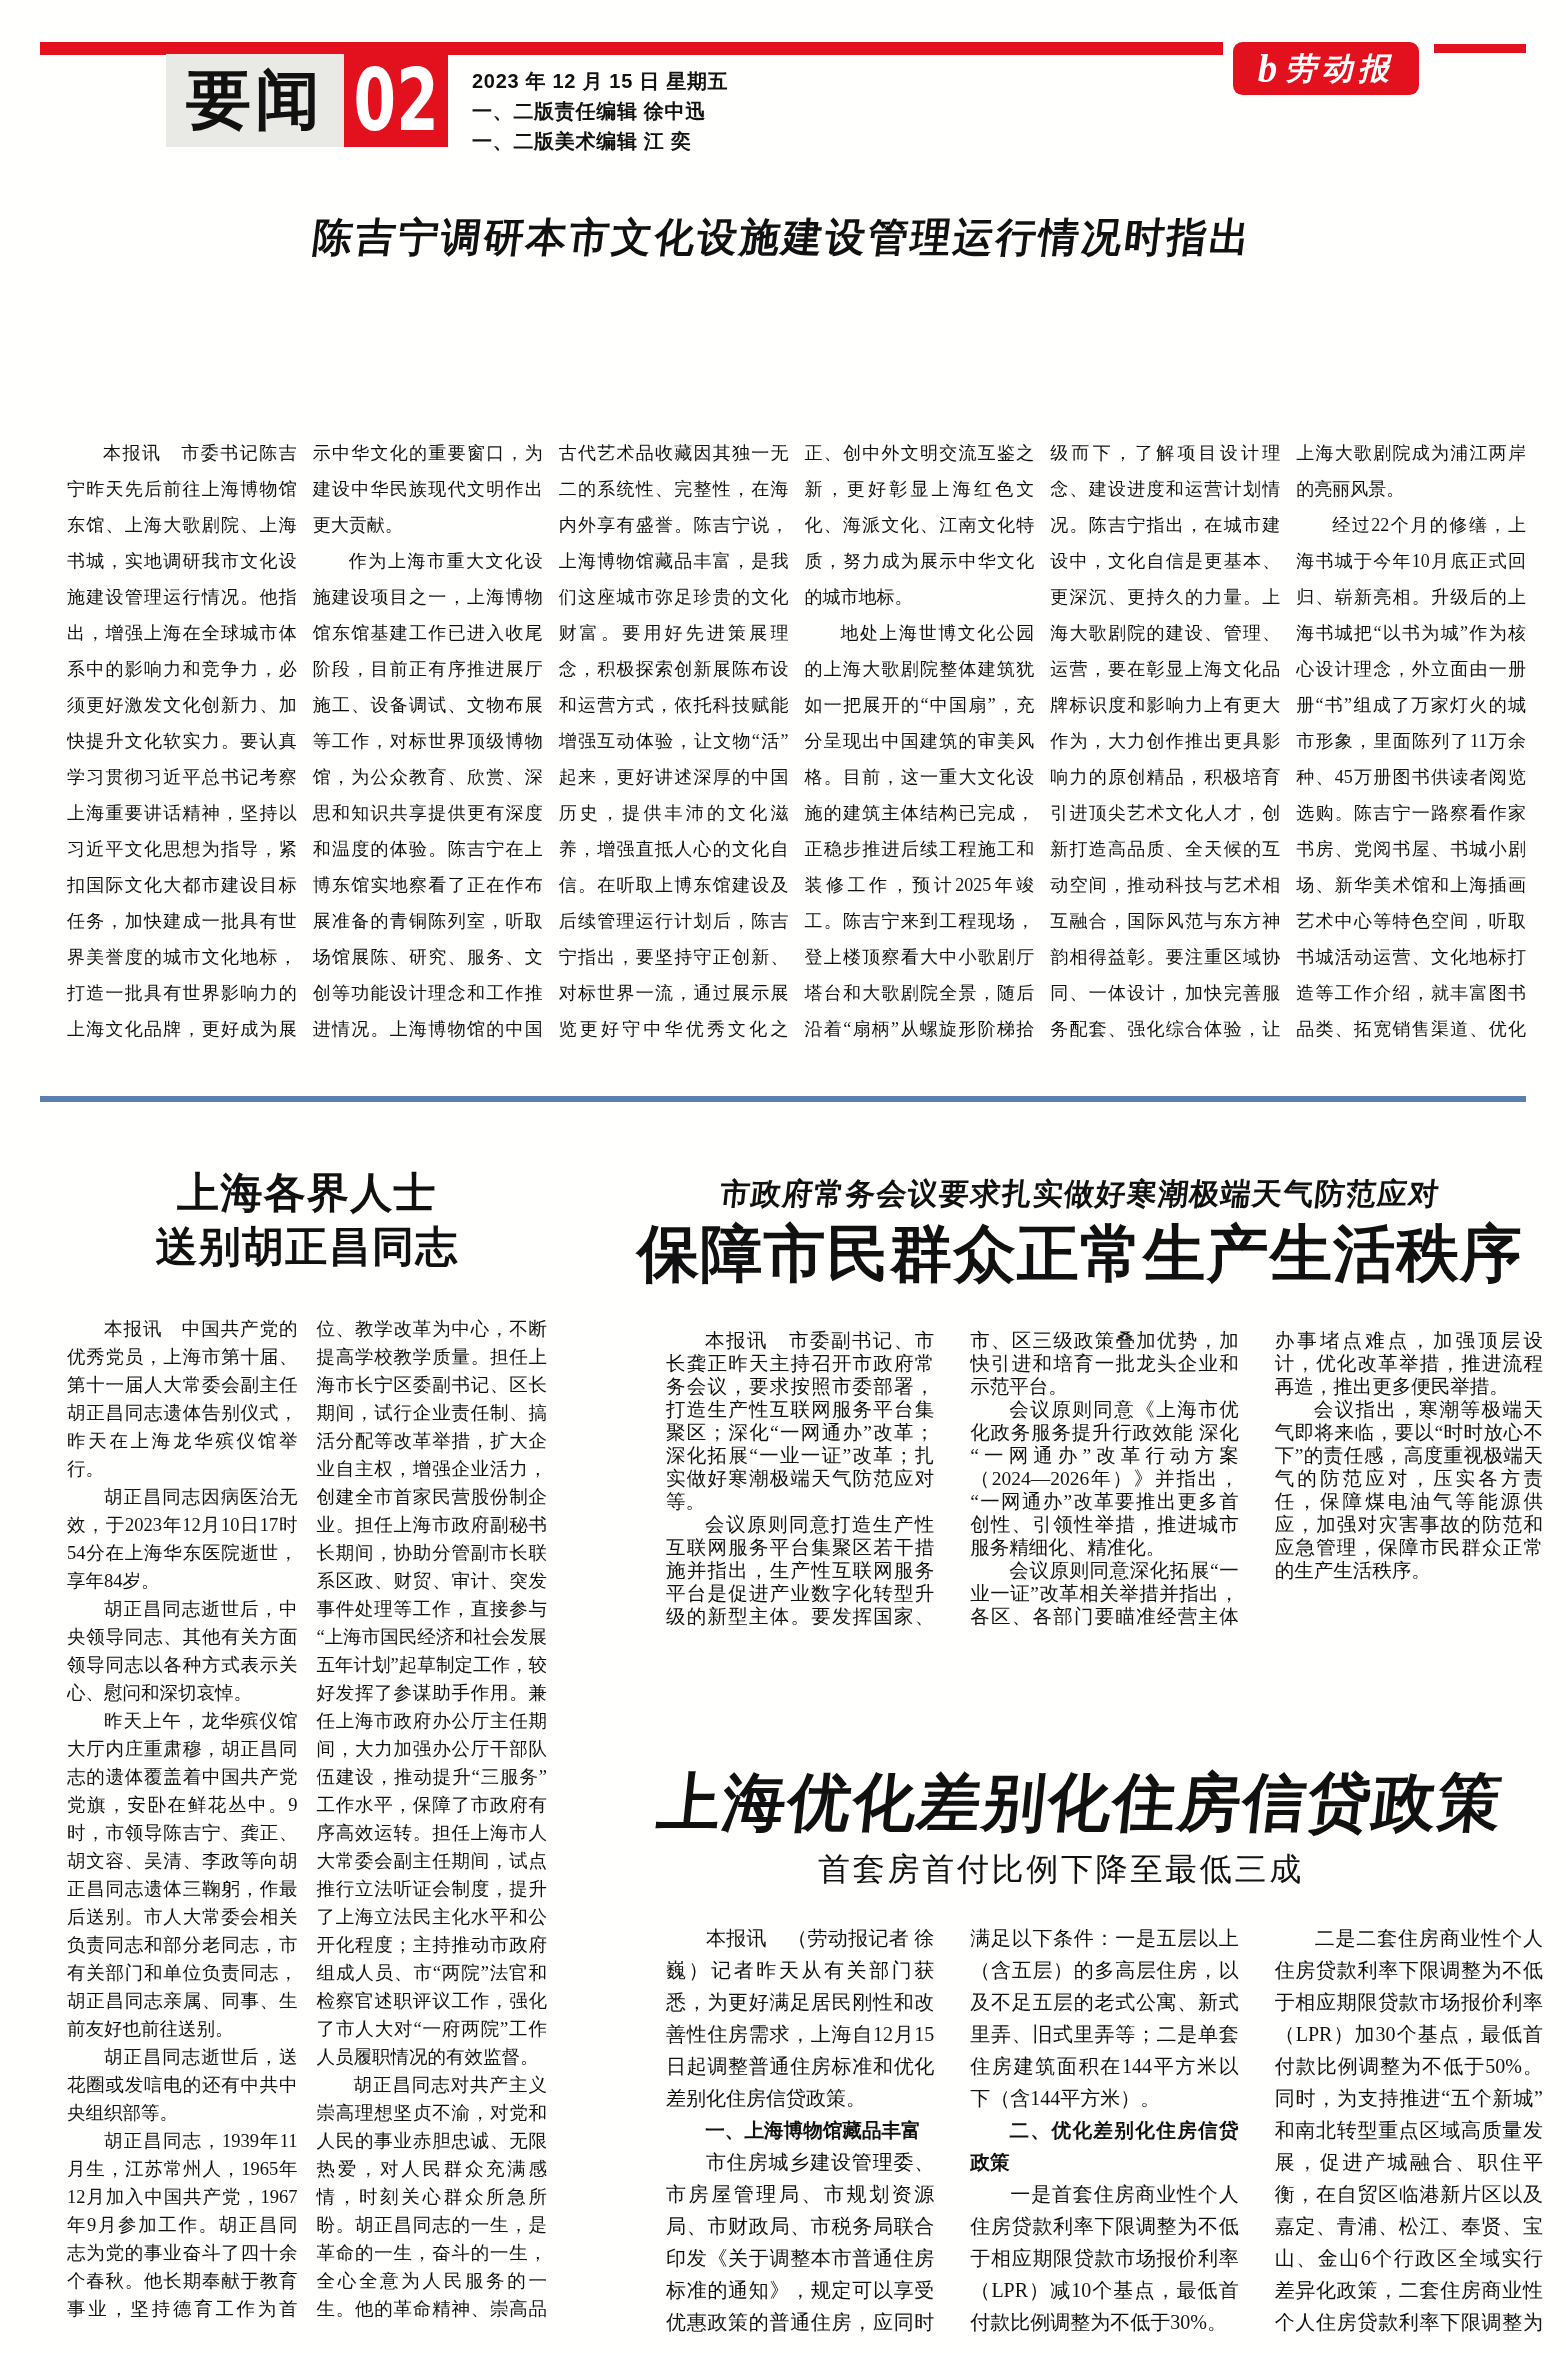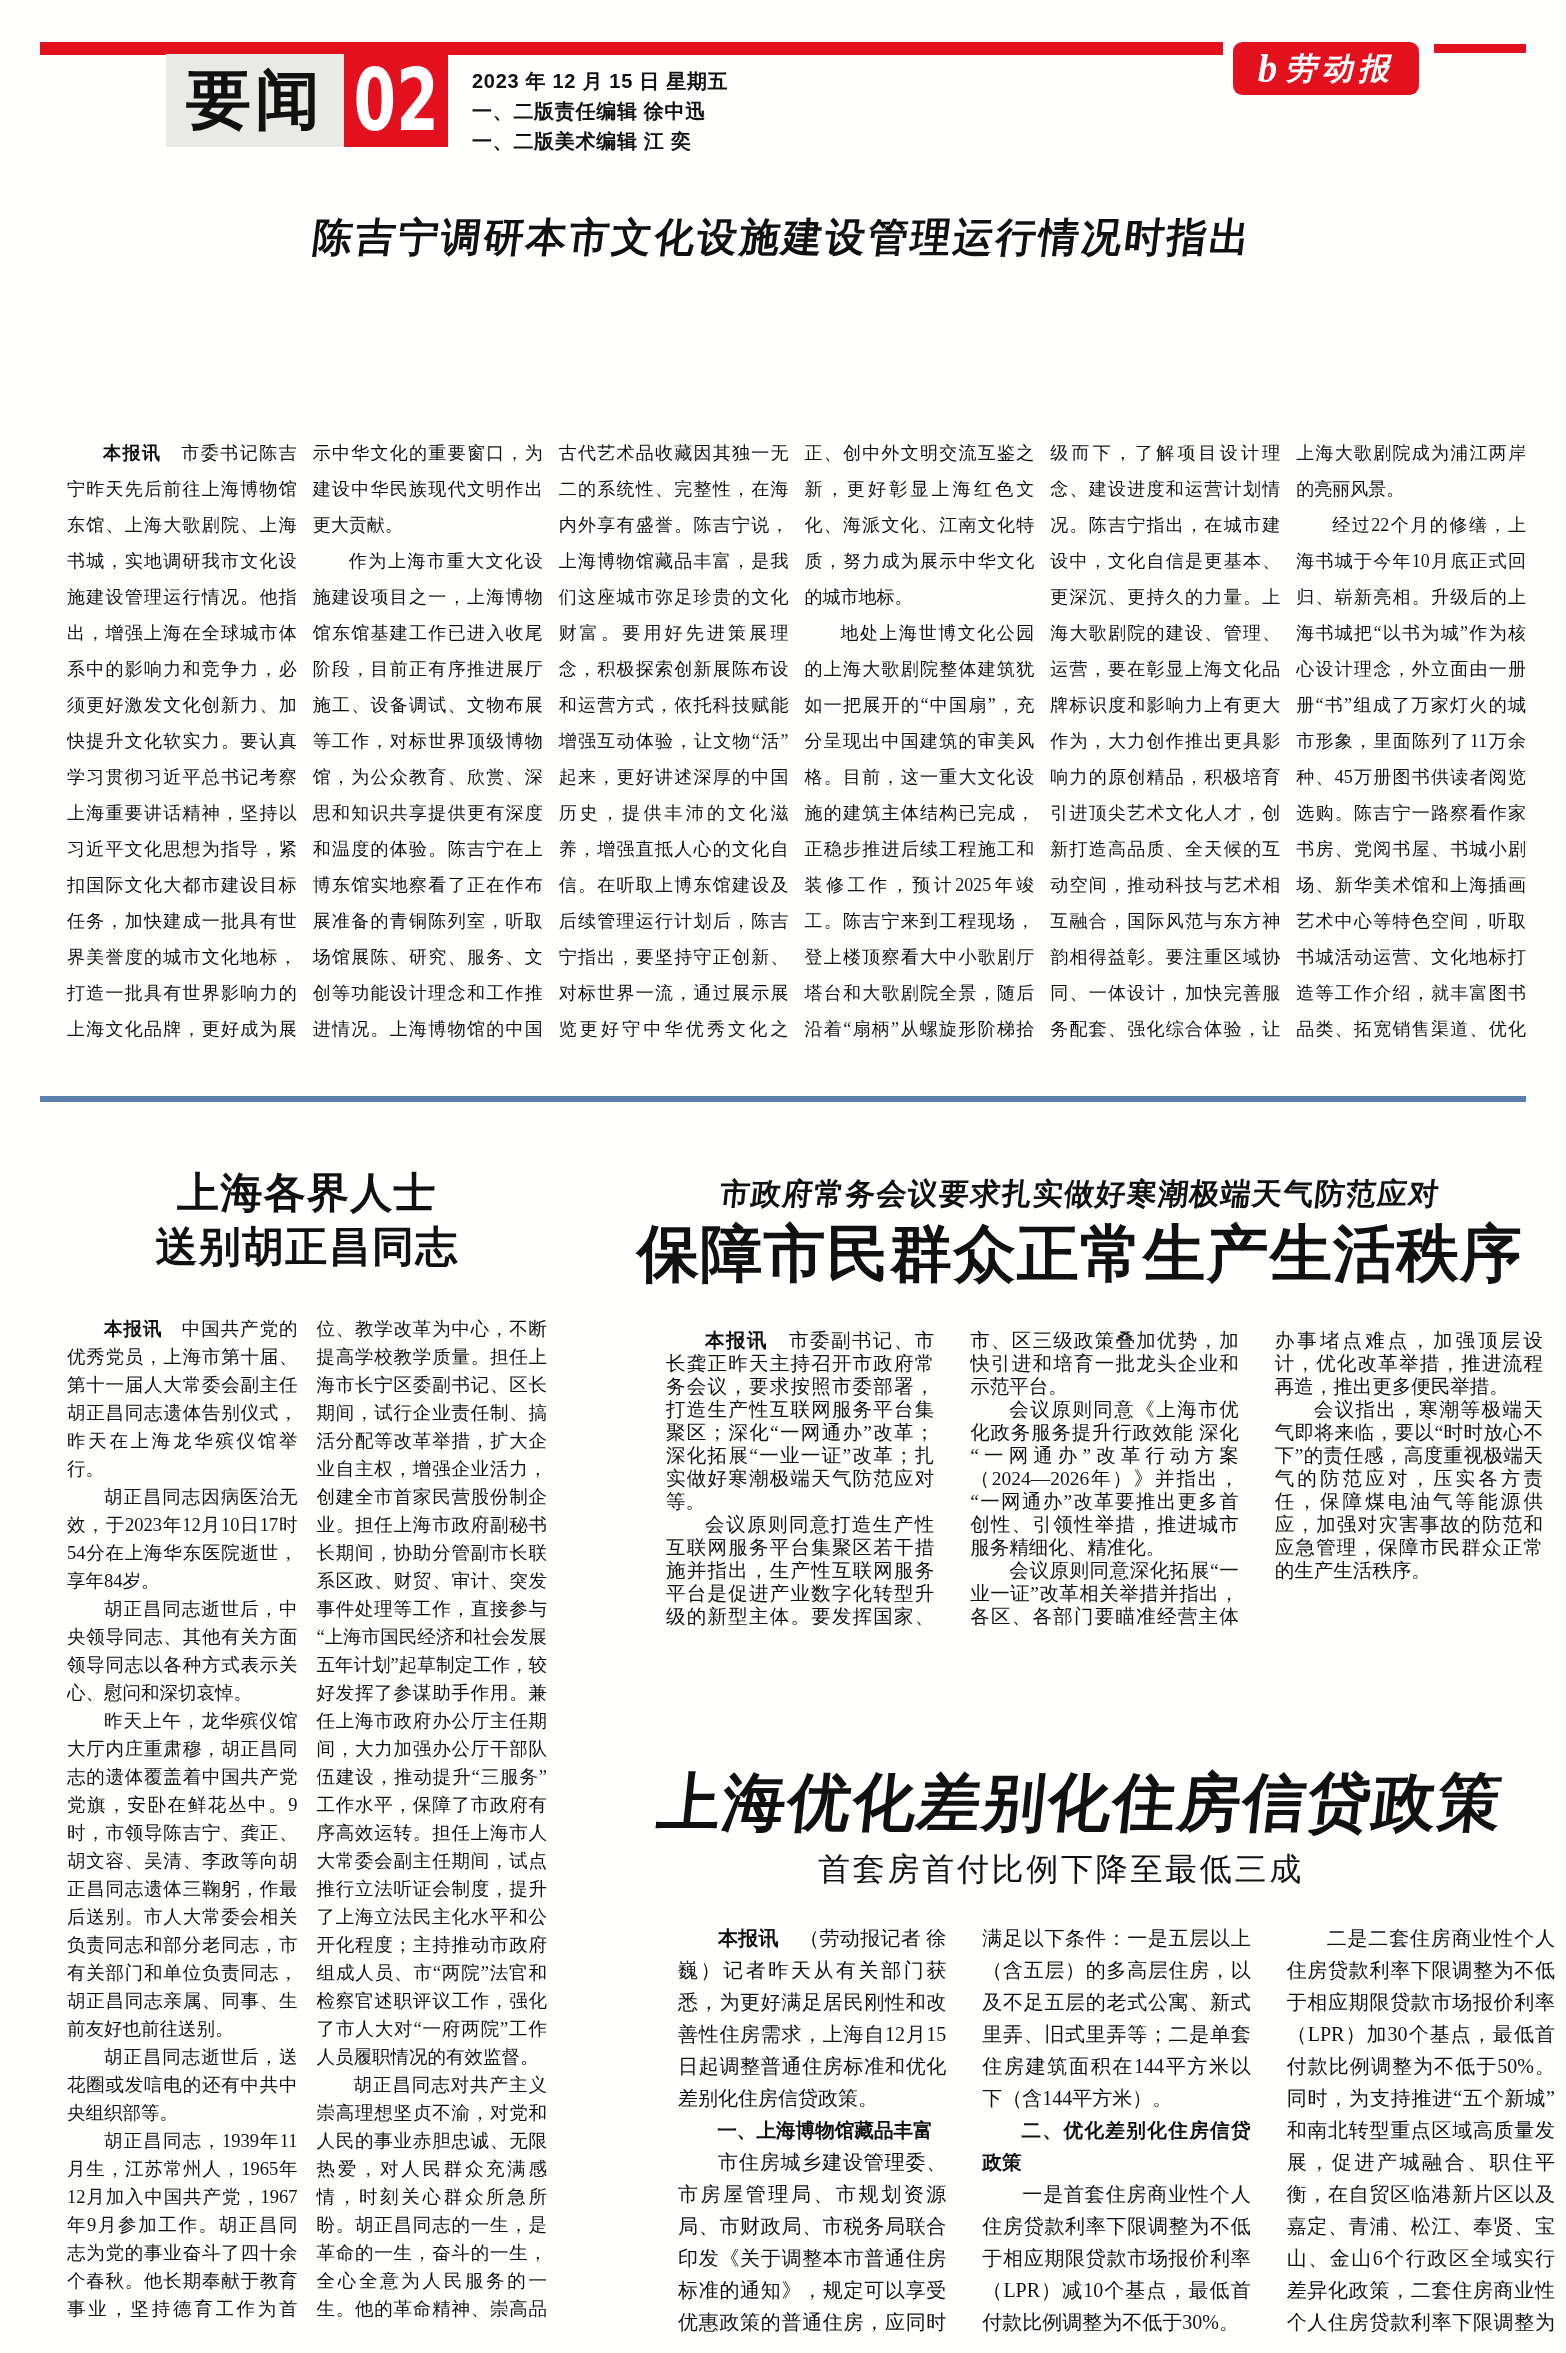--- a/index.html
+++ b/index.html
@@ -69,25 +69,25 @@
     column-count:3;column-gap:36px;font-size:19.5px;line-height:23px;text-align:justify;
   }
   
   .housing-headline{position:absolute;left:627px;top:1760px;width:906px;text-align:center;
     font-size:63px;font-weight:900;letter-spacing:2px;}
   .housing-headline .sk{display:inline-block;transform:skewX(-6deg);}
   .housing-subhead{position:absolute;left:608px;top:1848px;width:906px;text-align:center;
     font-size:32px;font-weight:500;letter-spacing:2.7px;}
   .housing-body{
     position:absolute;left:666px;top:1922px;width:877px;height:423px;overflow:hidden;
-    column-count:3;column-gap:36px;font-size:20px;line-height:32px;text-align:justify;margin-left:12px;
+    column-count:3;column-gap:36px;font-size:20px;line-height:32px;text-align:justify;
   }
   
   .para{margin:0;text-indent:2em;}
-  .para .lead{font-weight:700;}
+  .para .lead{font-weight:400;}
   .para.subhead{font-weight:900;font-family:"Liberation Sans","DejaVu Sans",sans-serif;font-size:.98em;}
 </style>
 </head>
 <body>
 
 <div class="page">
 
   <div class="red-band"></div>
   <div class="section-box">
     <span>要闻</span>

